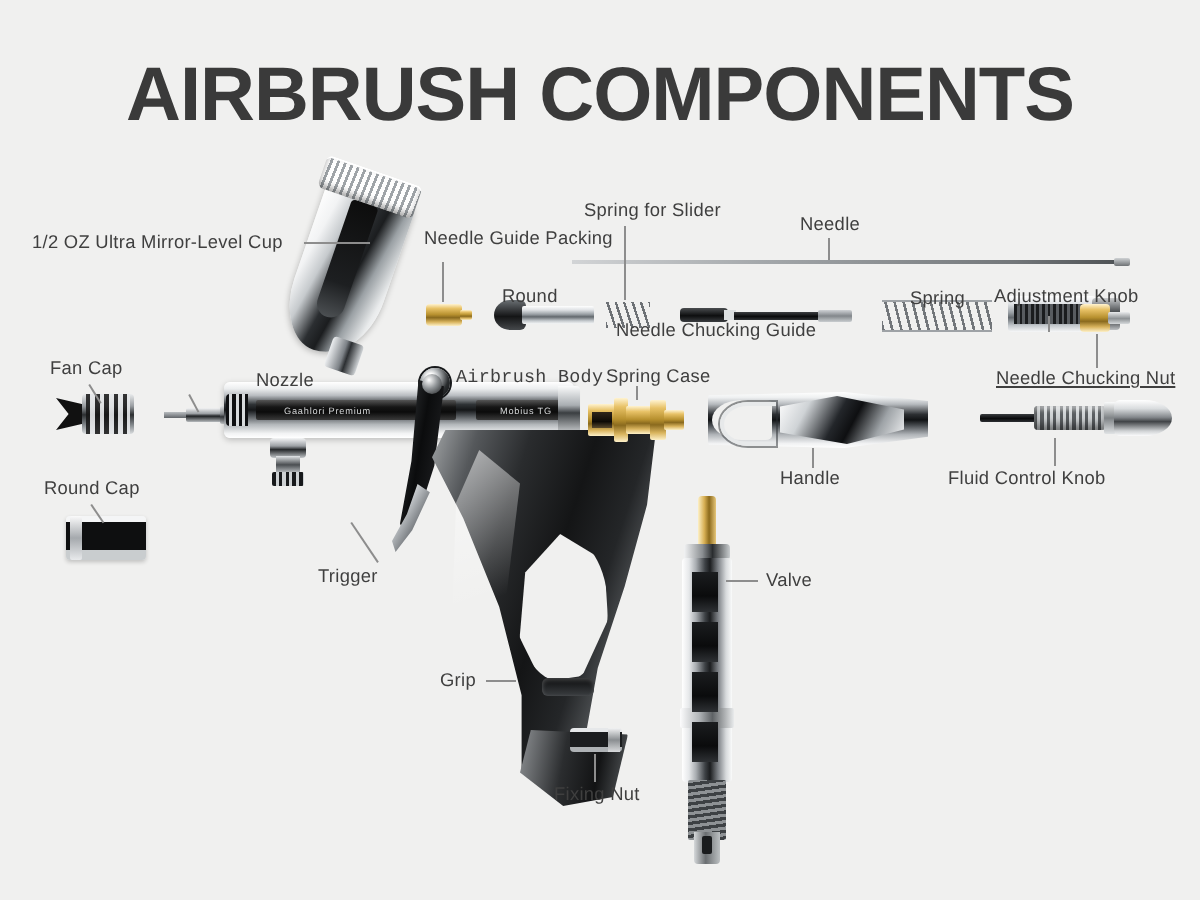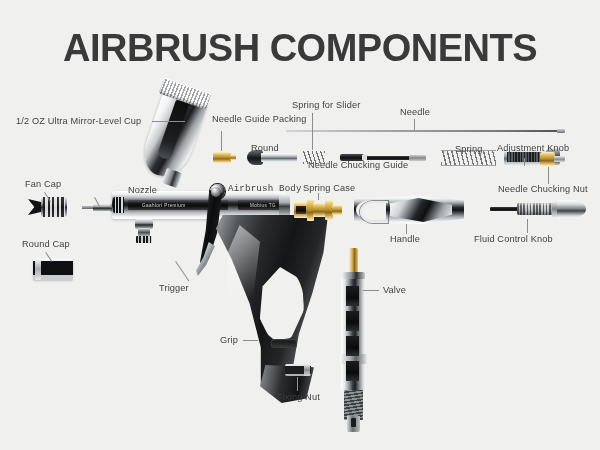--- a/index.html
+++ b/index.html
@@ -462,21 +462,21 @@
   <div class="lead v" style="left:297px;top:377px;height:14px;"></div>
 
   <div class="lbl" style="left:16px;top:116px;">1/2 OZ Ultra Mirror-Level Cup</div>
   <div class="lbl" style="left:212px;top:114px;">Needle Guide Packing</div>
   <div class="lbl" style="left:292px;top:100px;">Spring for Slider</div>
   <div class="lbl" style="left:400px;top:107px;">Needle</div>
   <div class="lbl" style="left:251px;top:143px;">Round</div>
   <div class="lbl" style="left:308px;top:160px;">Needle Chucking Guide</div>
   <div class="lbl" style="left:455px;top:144px;">Spring</div>
   <div class="lbl" style="left:497px;top:143px;">Adjustment Knob</div>
-  <div class="lbl" style="left:498px;top:184px;">Needle Chucking Nut</div>
+  <div class="lbl" style="left:498px;top:184px;text-decoration:underline;">Needle Chucking Nut</div>
   <div class="lbl" style="left:25px;top:179px;">Fan Cap</div>
   <div class="lbl" style="left:80px;top:185px;padding-left:48px;">Nozzle</div>
   <div class="lbl" style="left:228px;top:183px;font-family:Liberation Mono, monospace;">Airbrush Body</div>
   <div class="lbl" style="left:303px;top:183px;">Spring Case</div>
   <div class="lbl" style="left:22px;top:239px;">Round Cap</div>
   <div class="lbl" style="left:159px;top:283px;">Trigger</div>
   <div class="lbl" style="left:390px;top:234px;">Handle</div>
   <div class="lbl" style="left:474px;top:234px;">Fluid Control Knob</div>
   <div class="lbl" style="left:383px;top:285px;">Valve</div>
   <div class="lbl" style="left:220px;top:335px;">Grip</div>

